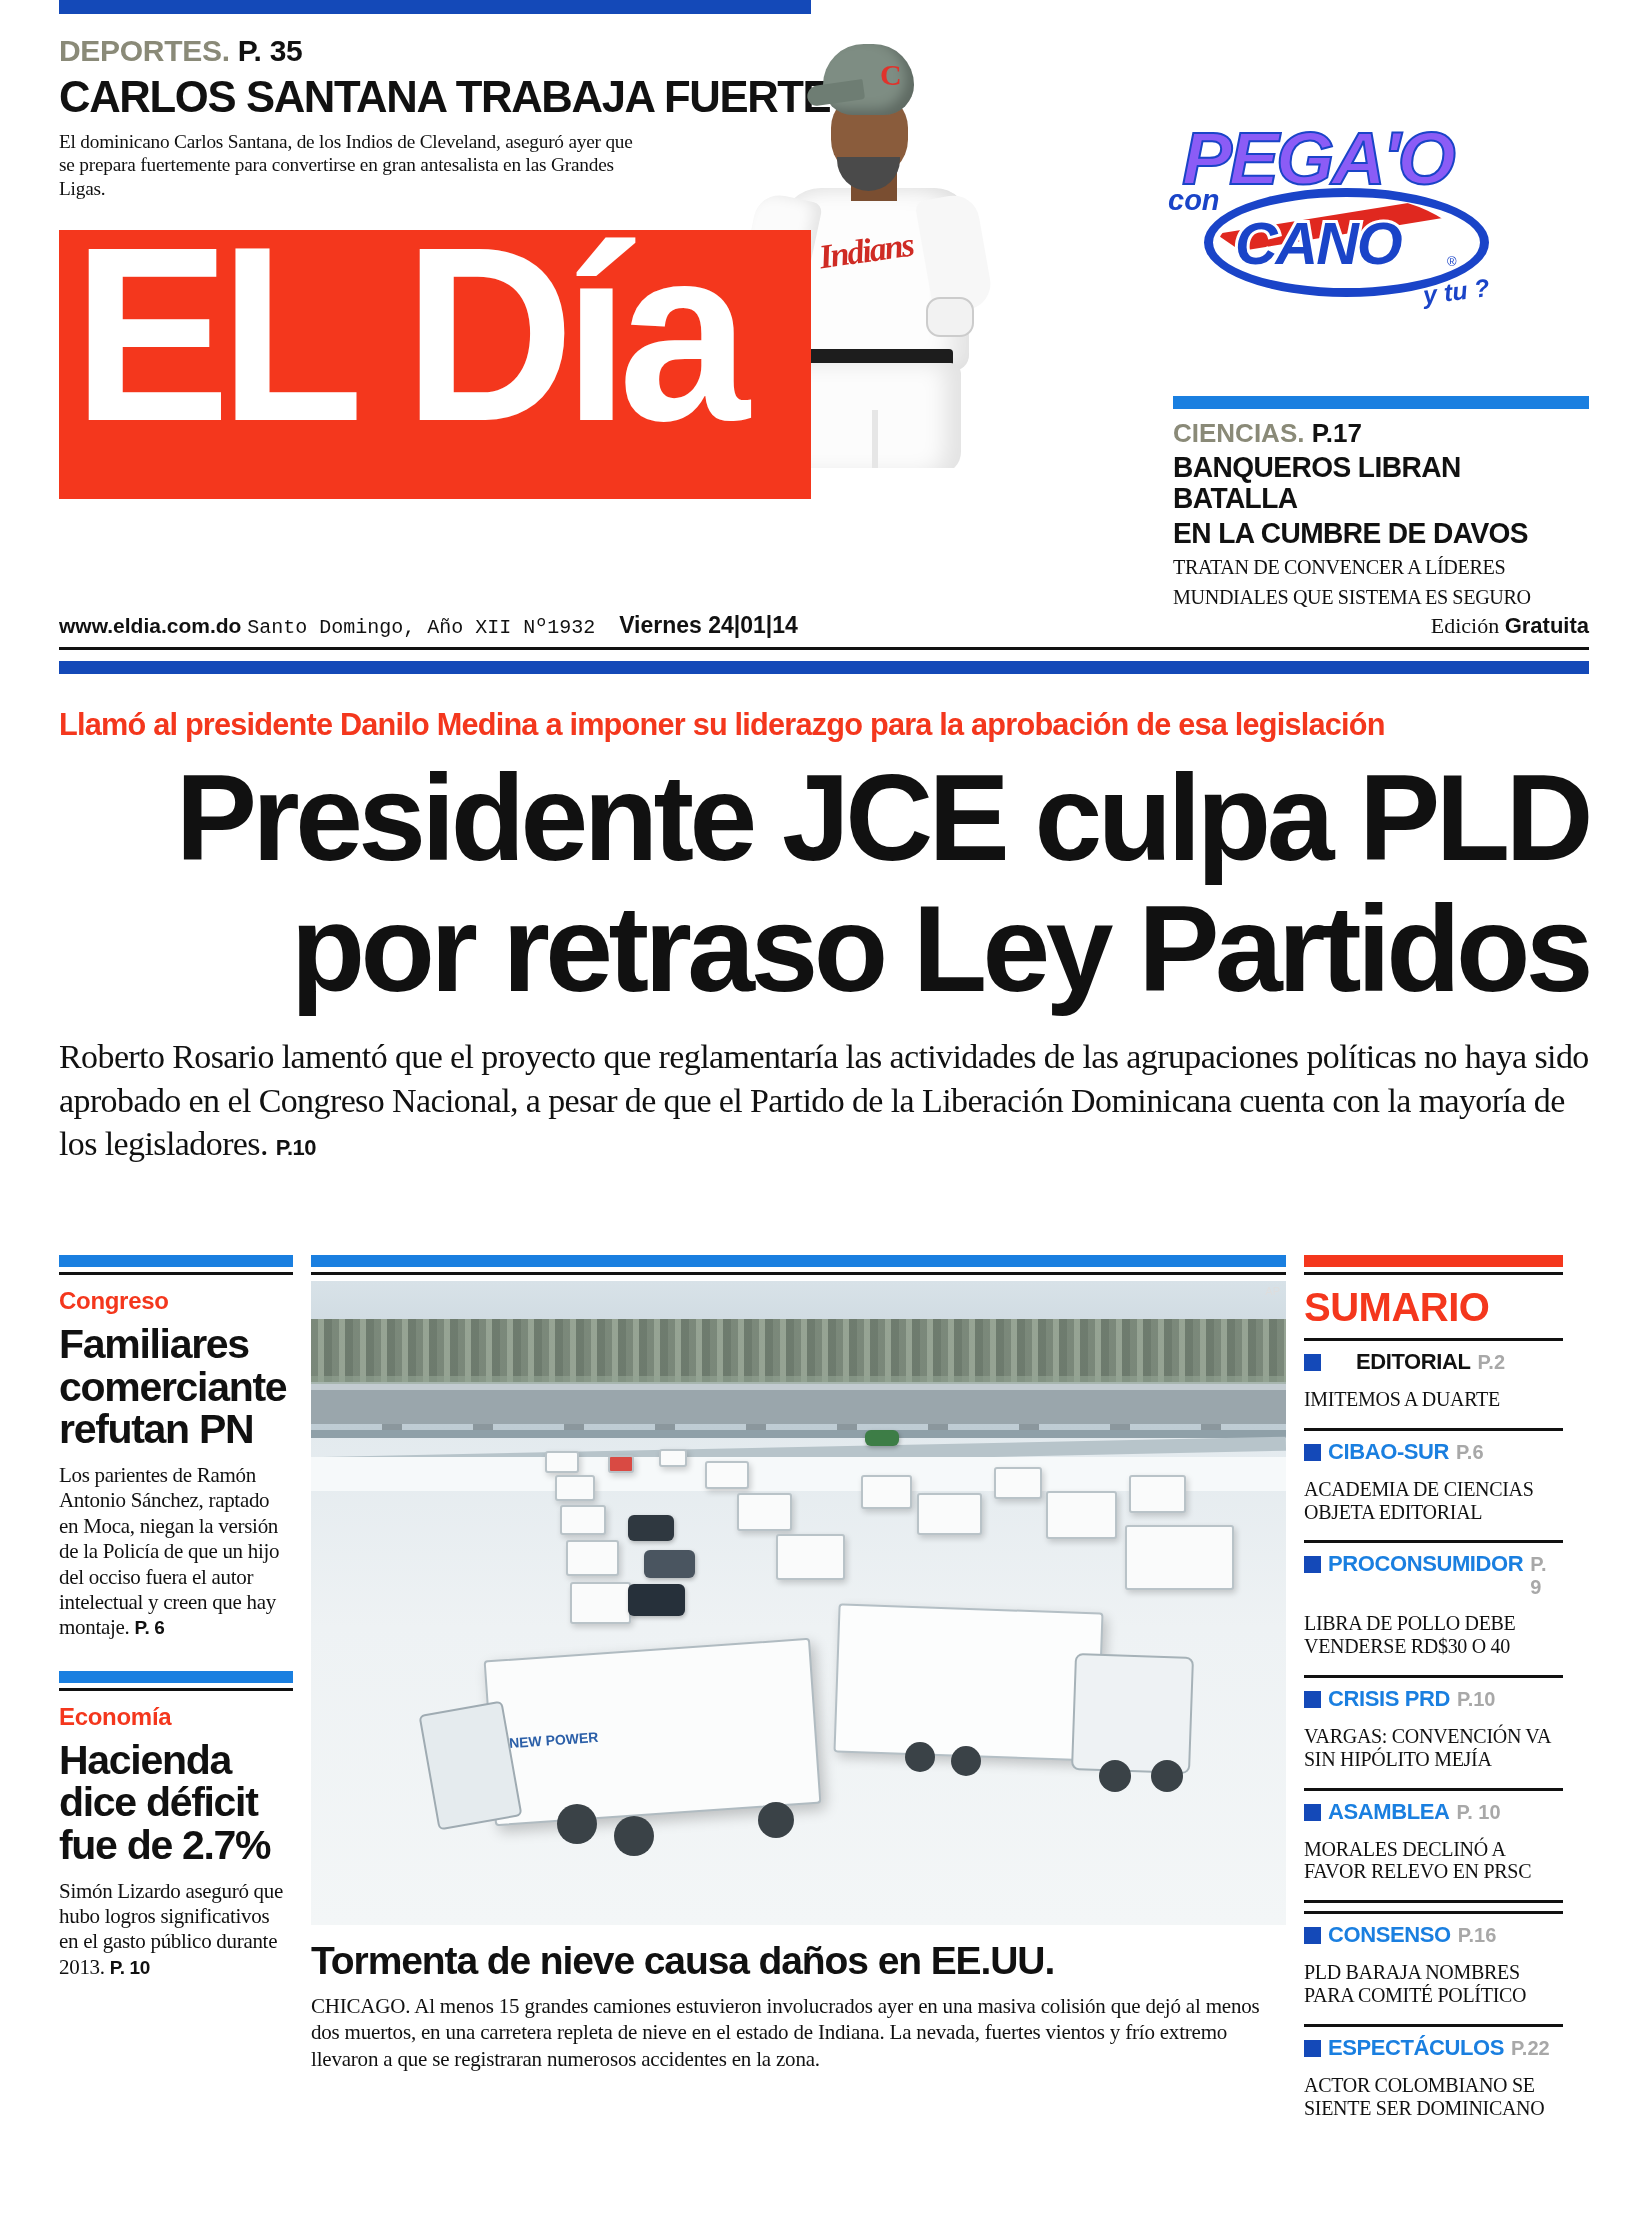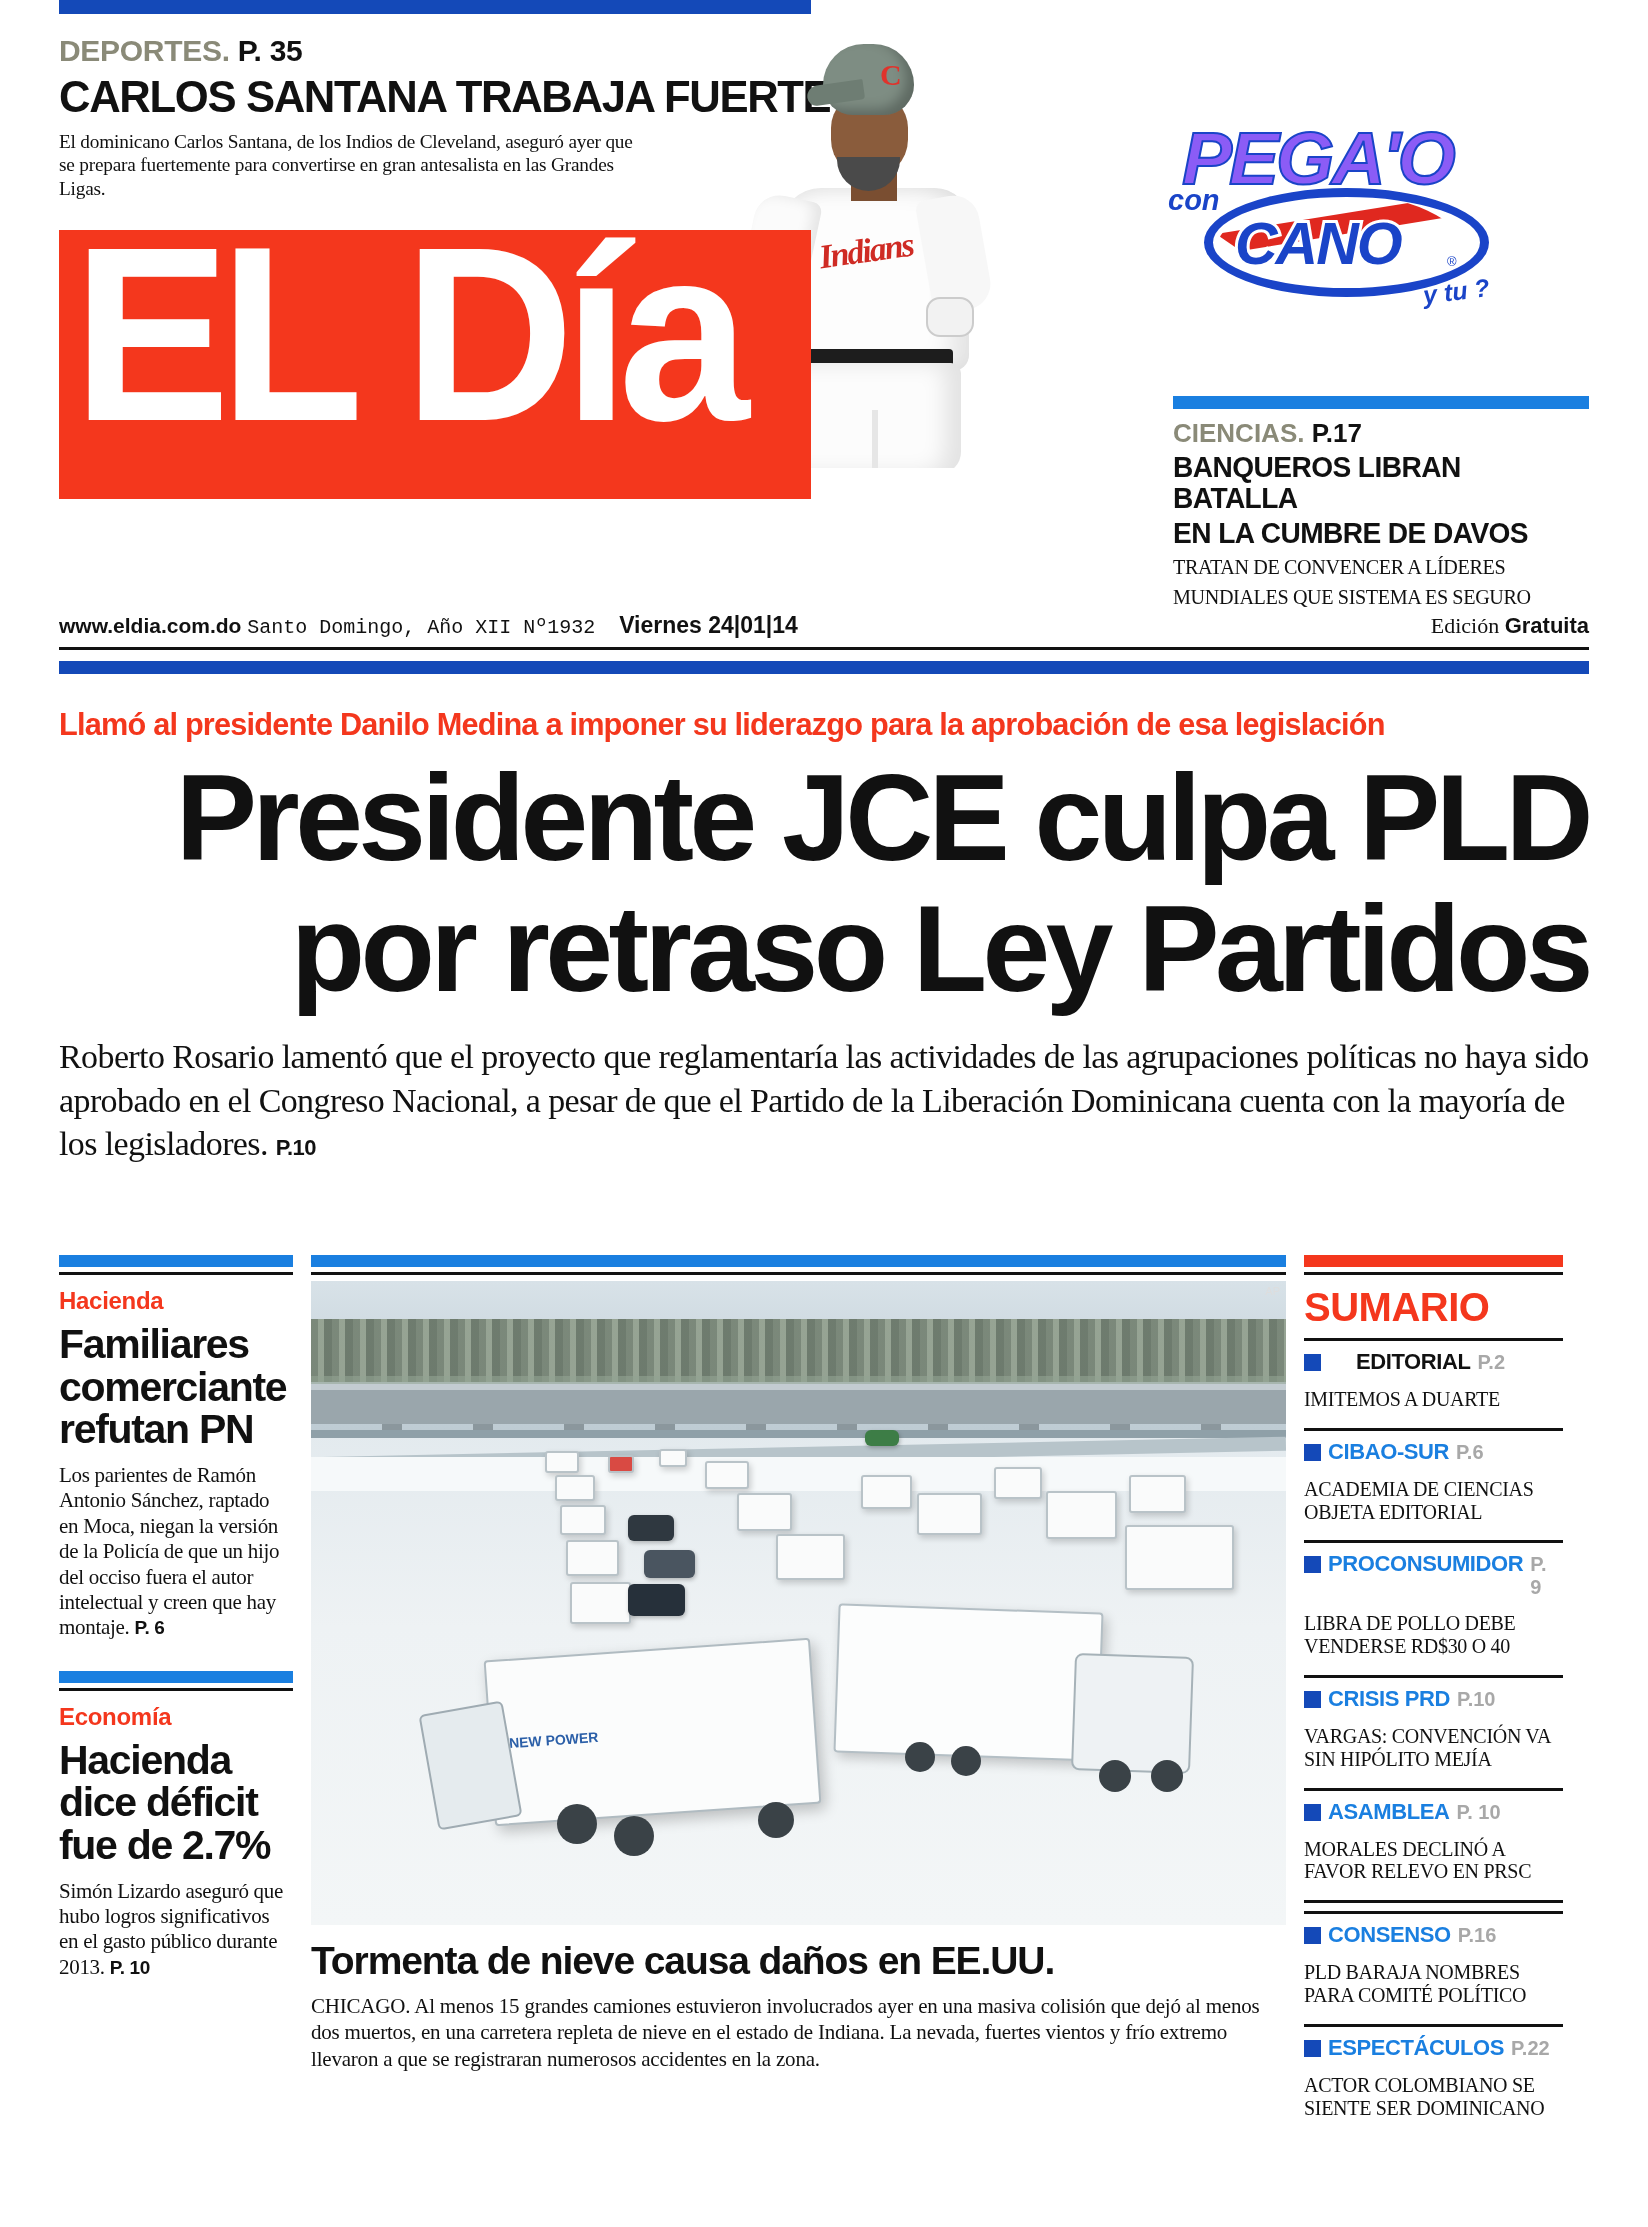--- a/index.html
+++ b/index.html
@@ -255,21 +255,21 @@
     </div>
   </div>
 
   <div class="lower">
 
     <div class="col-left">
 
       <div>
         <div class="sec-rule-blue"></div>
         <div class="sec-rule-black"></div>
-        <div class="sec-label">Hacienda</div>
+        <div class="sec-label">Congreso</div>
         <div class="sec-head">Familiares comerciante refutan PN</div>
         <div class="sec-body">
           <span>Los parientes de Ramón Antonio Sánchez, raptado en Moca, niegan la versión de la Policía de que un hijo del occiso fuera el autor intelectual y creen que hay montaje.</span>
           <b>P. 6</b>
         </div>
       </div>
 
       <div style="margin-top:30px;">
         <div class="sec-rule-blue"></div>
         <div class="sec-rule-black"></div>

